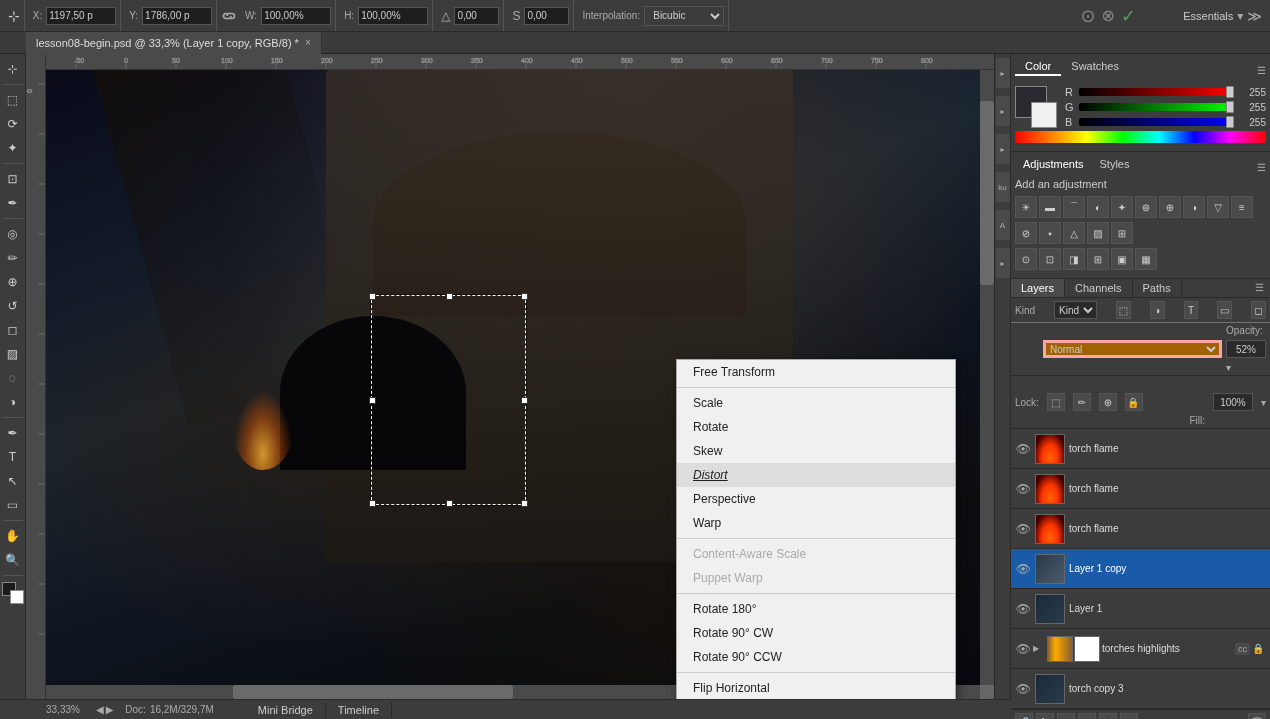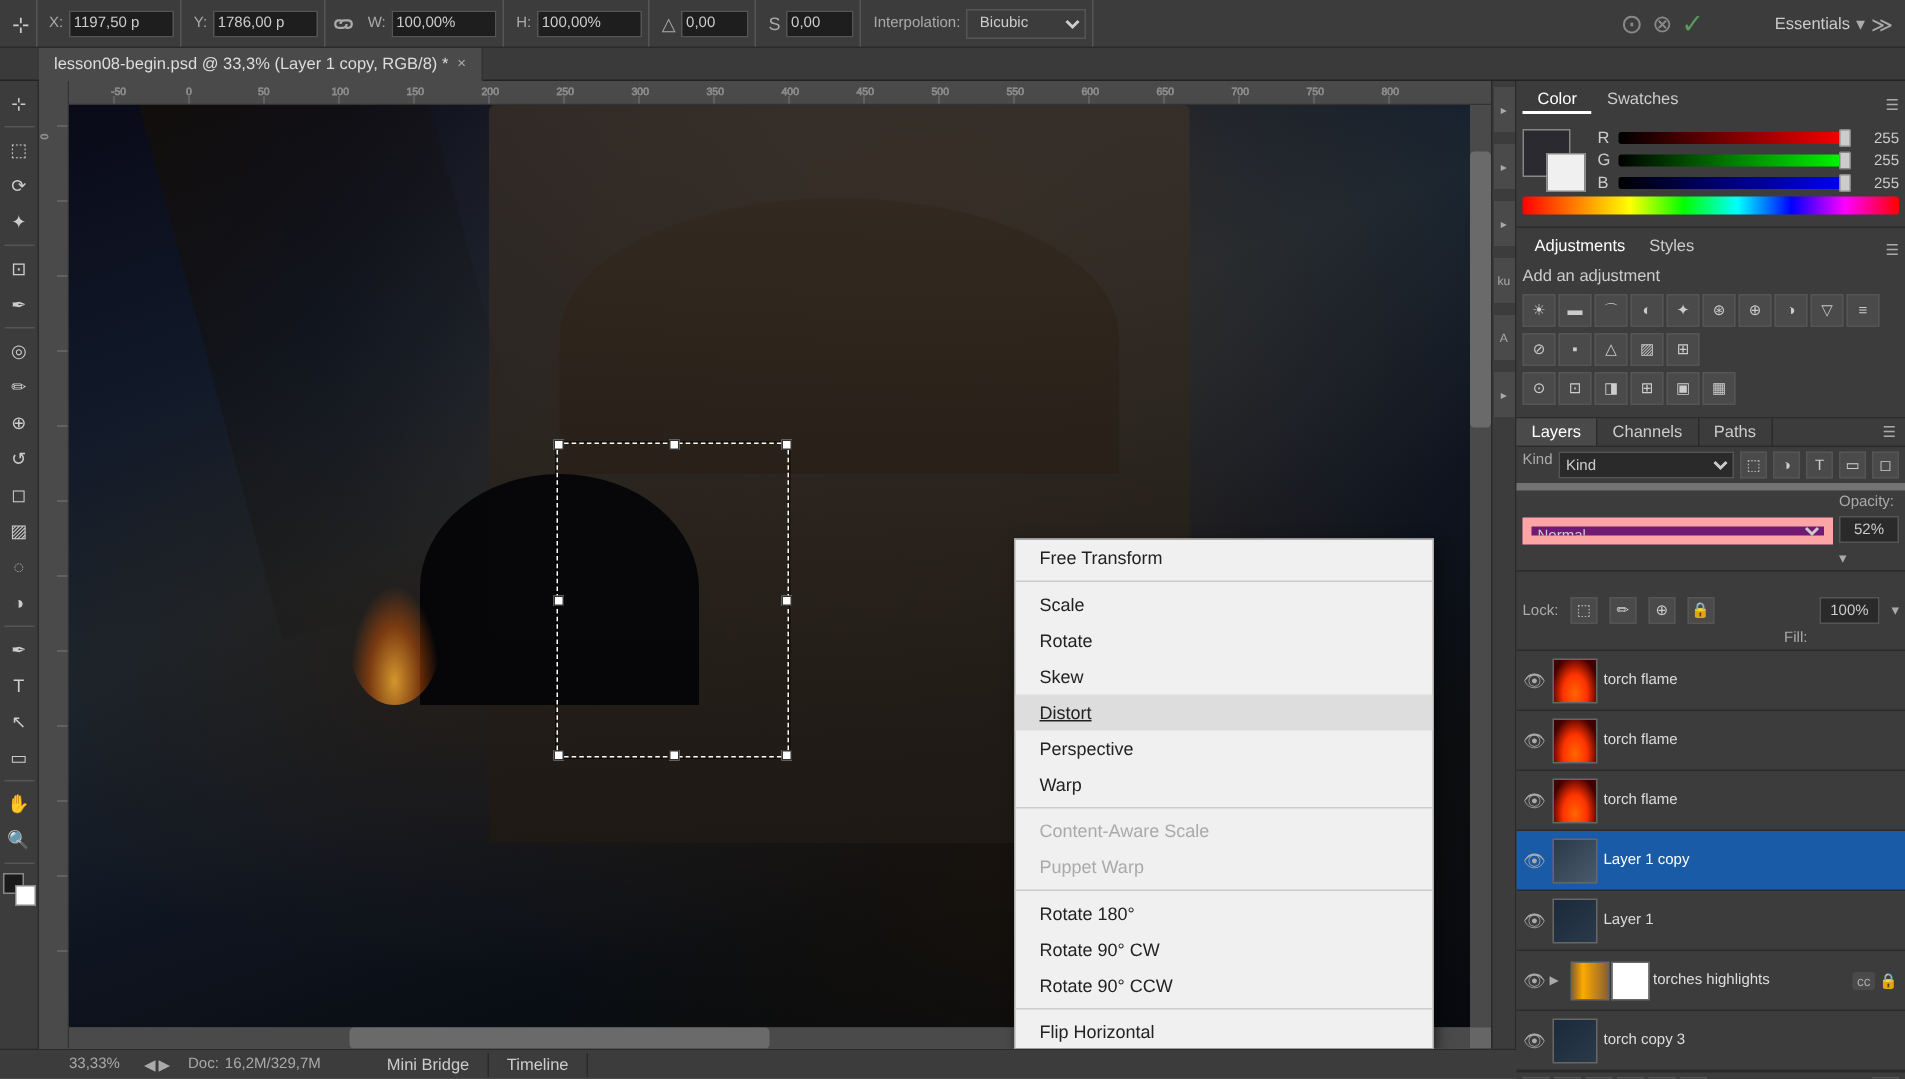--- a/index.html
+++ b/index.html
@@ -186,21 +186,21 @@
     .ctx-item {
       padding: 5px 16px;
       font-size: 12px;
       color: #222;
       cursor: pointer;
       display: flex;
       align-items: center;
     }
     .ctx-item.disabled { color: #aaa; cursor: default; }
     .ctx-separator { height: 1px; background: #ccc; margin: 3px 0; }
-    .ctx-item.highlighted { background: #0044aa; color: #fff; }
+    .ctx-item.highlighted { background: #0044aa; color: #fff; font-style: italic; }
 
     
     #ruler-top {
       position: absolute;
       top: 0; left: 20px; right: 0;
       height: 16px;
       background: #4a4a4a;
       border-bottom: 1px solid #333;
       overflow: hidden;
     }
@@ -319,24 +319,24 @@
     .layers-tab {
       padding: 3px 10px;
       font-size: 11px;
       color: #ccc;
       cursor: pointer;
       border-right: 1px solid #2a2a2a;
     }
     .layers-tab.active { background: #4a4a4a; color: #fff; }
     .layers-controls {
       display: flex;
-      align-items: flex-start;
+      align-items: center;
       padding: 3px 4px;
-      gap: 4px;
-      border-bottom: 5px solid #737373;
+      gap: 19px;
+      border-bottom: 1px solid #737373;
     }
     .kind-label { font-size: 10px; color: #aaa; }
     .kind-select {
       background: #2a2a2a;
       border: 1px solid #555;
       color: #ccc;
       font-size: 10px;
       height: 18px;
       flex: 1;
     }
@@ -353,26 +353,27 @@
       color: #ccc;
     }
     .blend-row {
       display: flex;
       align-items: center;
       padding: 2px 4px;
       gap: 4px;
       border-bottom: 1px solid #2a2a2a;
     }
     .blend-select {
-      background: #701a75;
-      border: 6px solid #fca5a5;
+      background: #a16207;
+      border: 3px solid #fca5a5;
       color: #ccc;
       font-size: 10px;
       height: 18px;
       flex: 1;
+      margin-left: 28px;
     }
     .opacity-row {
       display: flex;
       gap: 4px;
       flex-direction: column;
     }
     .opacity-label { font-size: 10px; color: #aaa; }
     .opacity-value {
       background: #2a2a2a;
       border: 1px solid #555;

